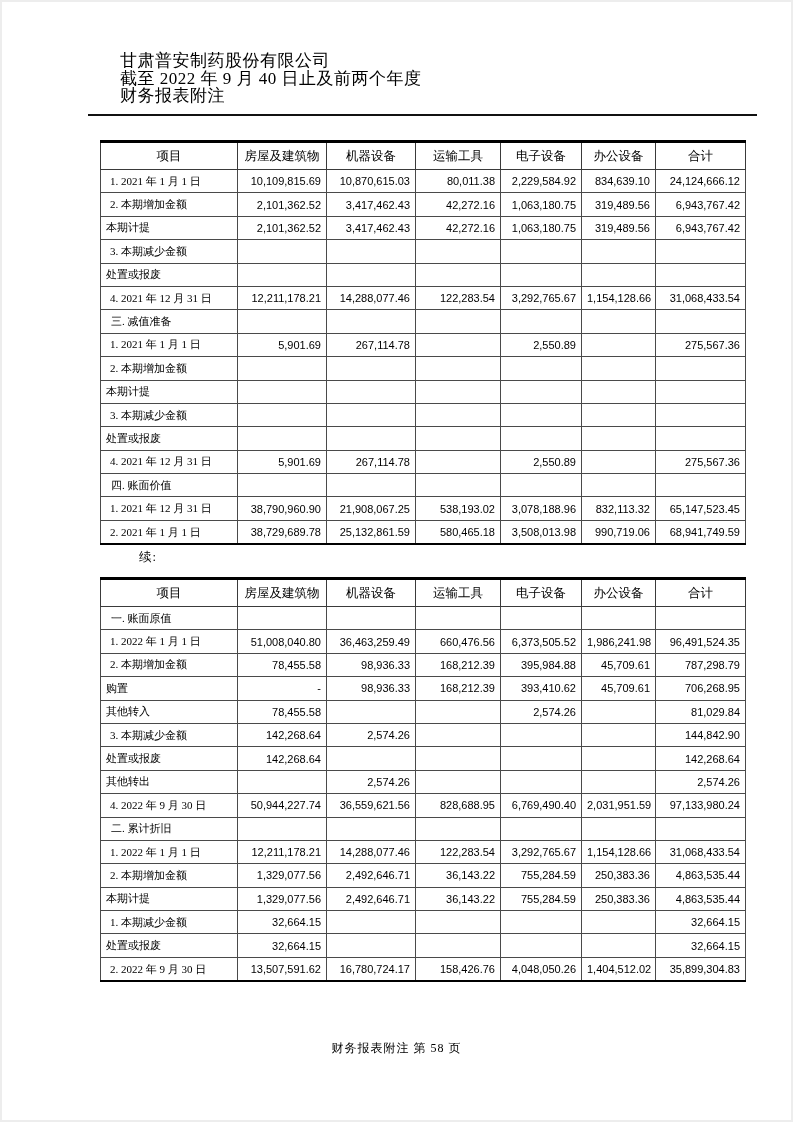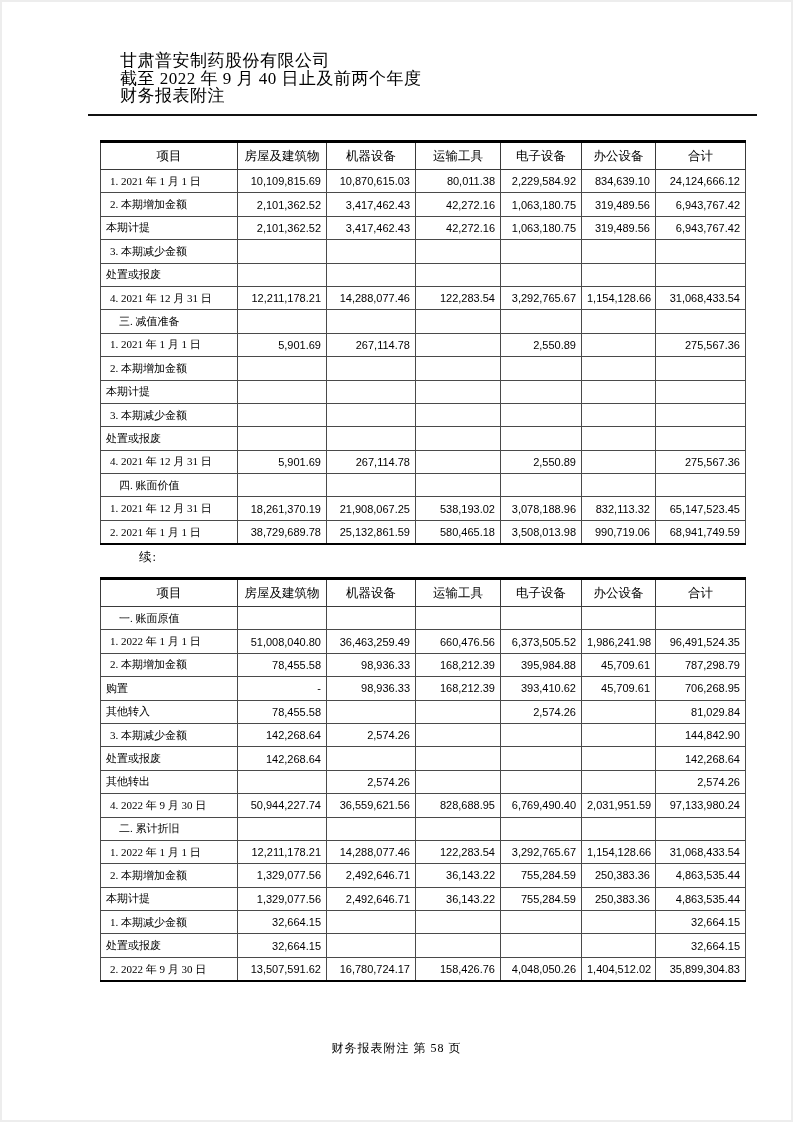--- a/index.html
+++ b/index.html
@@ -38,21 +38,21 @@
   .tbl td{
     border:1px solid #4a4a4a;
     height:22.4px;padding:0 5px;
     overflow:hidden;white-space:nowrap;
   }
   .tbl tbody tr:last-child td{border-bottom:2.5px solid #000;}
   .tbl td.label{
     font-family:"Liberation Serif", serif;
     font-size:11px;text-align:left;
   }
-  .tbl td.ind0{padding-left:18px;}
+  .tbl td.ind0{padding-left:10px;}
   .tbl td.ind1{padding-left:9px;}
   .tbl td.ind2{}
   .tbl td.num{
     font-family:"Liberation Sans", sans-serif;
     font-size:11px;text-align:right;
   }
   .cont-label{
     position:absolute;left:139px;top:549px;
     font-size:12.5px;letter-spacing:1px;
   }
@@ -214,21 +214,21 @@
         <td class="label ind0">四. 账面价值</td>
         <td class="num"></td>
         <td class="num"></td>
         <td class="num"></td>
         <td class="num"></td>
         <td class="num"></td>
         <td class="num"></td>
       </tr>
       <tr>
         <td class="label ind1">1.  2021 年 12 月 31 日</td>
-        <td class="num">18,261,370.19</td>
+        <td class="num">38,790,960.90</td>
         <td class="num">21,908,067.25</td>
         <td class="num">538,193.02</td>
         <td class="num">3,078,188.96</td>
         <td class="num">832,113.32</td>
         <td class="num">65,147,523.45</td>
       </tr>
       <tr>
         <td class="label ind1">2.  2021 年 1 月 1 日</td>
         <td class="num">38,729,689.78</td>
         <td class="num">25,132,861.59</td>

